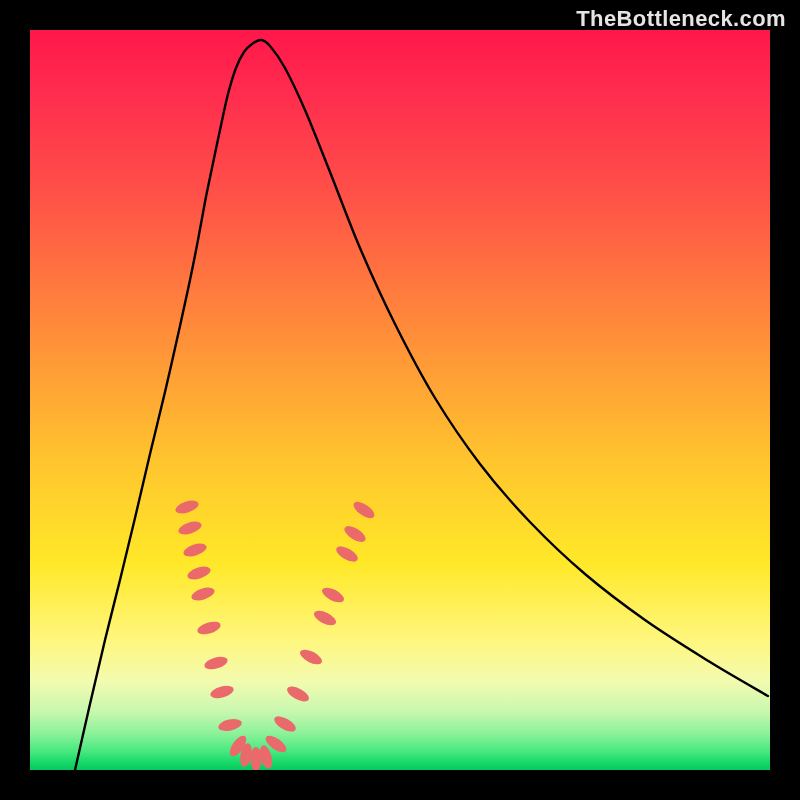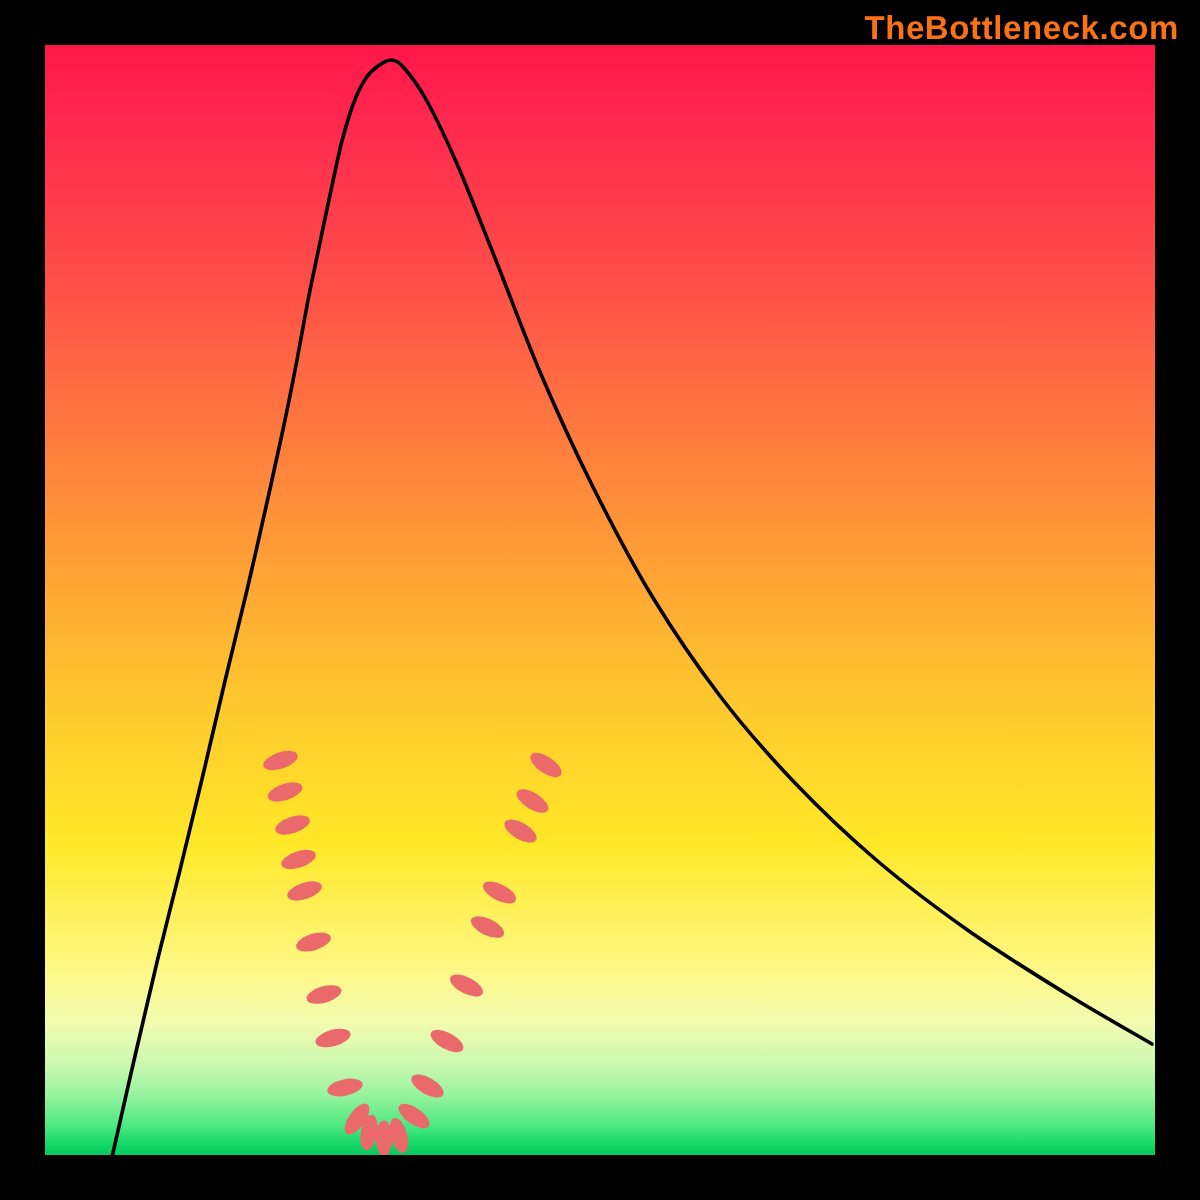--- a/index.html
+++ b/index.html
@@ -44,21 +44,21 @@
       #8ef29a 95%,
       #47e87f 97.5%,
       #16d868 99%,
       #06c95e 100%
     );
   }
   .watermark {
     position: absolute;
     top: 6px;
     right: 14px;
-    color: #f97316;
+    color: #e5e5e5;
     font-size: 22px;
     letter-spacing: .4px;
     font-weight: 600;
     user-select: none;
   }
   svg.curve {
     position: absolute;
     left: 0; top: 0;
     width: 100%;
     height: 100%;

